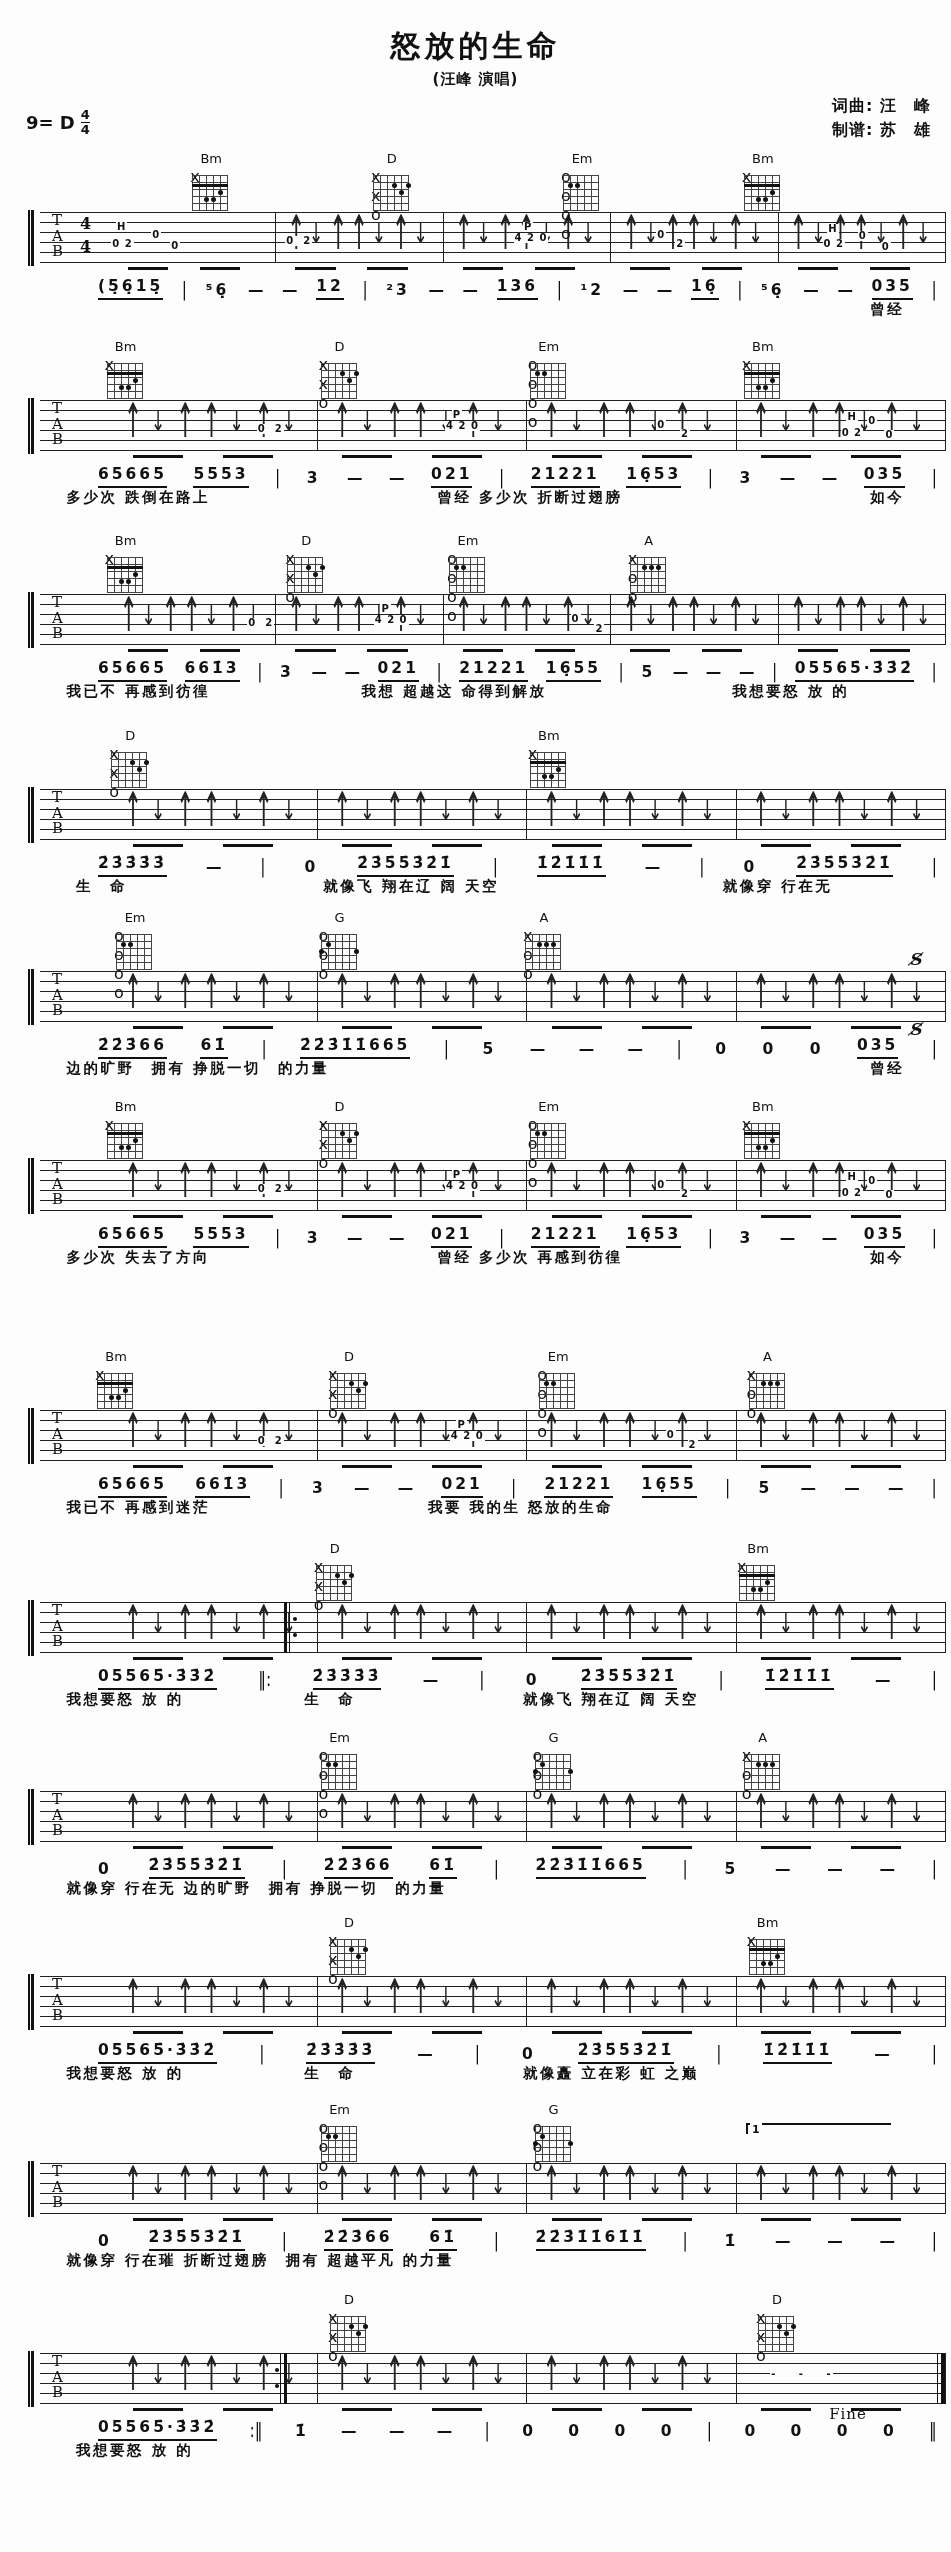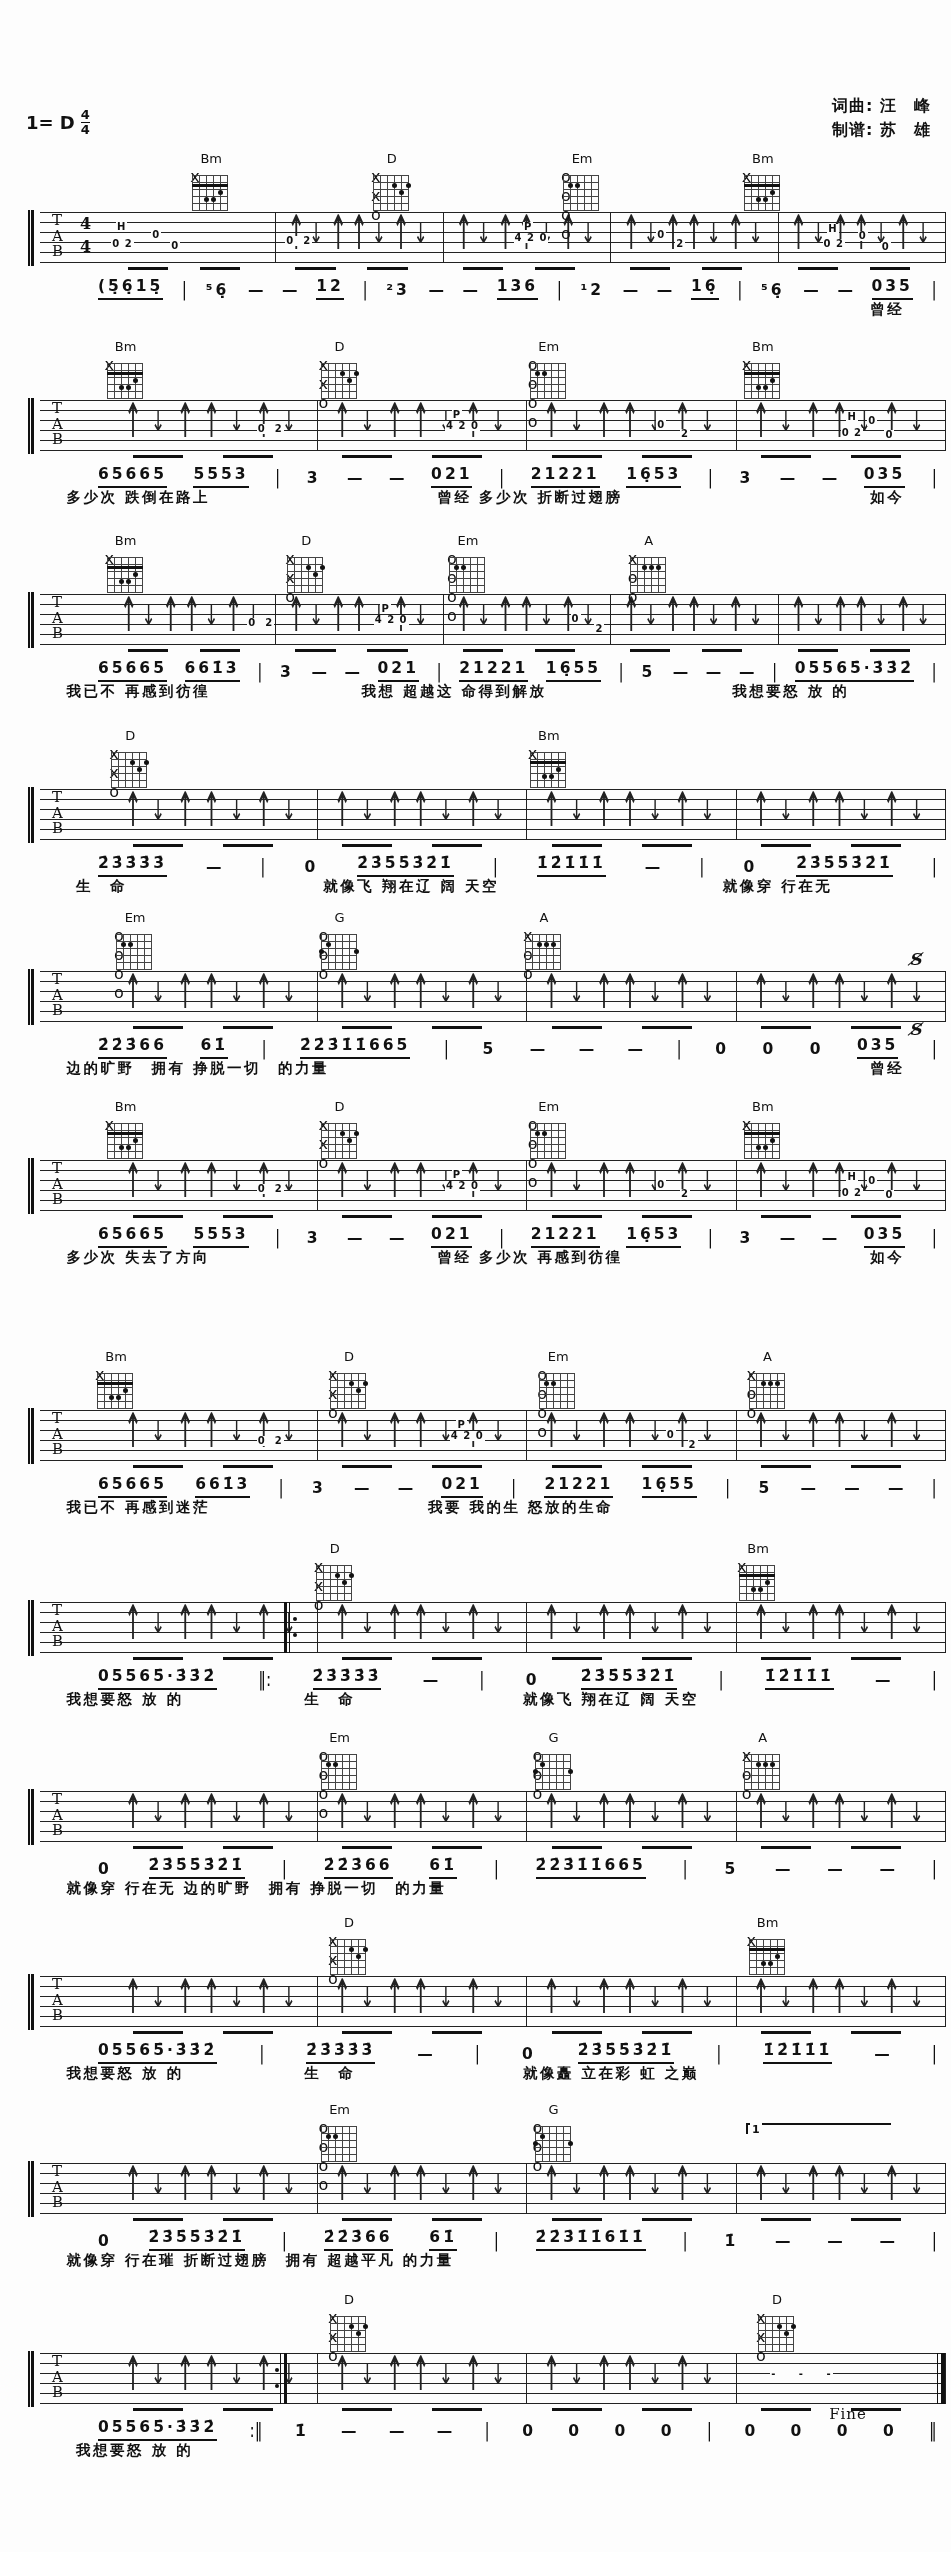--- a/index.html
+++ b/index.html
@@ -33,24 +33,26 @@
   .cdot{position:absolute;width:5px;height:5px;border-radius:50%;background:#111;}
   .cbarre{position:absolute;left:0;width:36px;height:3px;background:#111;}
   .segno{font-family:"DejaVu Serif",serif;font-style:italic;font-weight:bold;font-size:17px;}
   .fine{font-family:"DejaVu Serif",serif;font-size:15px;letter-spacing:1px;}
   .voltaL{font-size:11px;font-weight:bold;background:#fdfdfd;padding:0 2px;}
 </style>
 </head>
 <body>
 
 <div id="page">
+  <div class="abs" id="title">怒放的生命</div>
+  <div class="abs" id="subtitle">(汪峰 演唱)</div>
   <div class="abs credit" style="top:96px"><span>词曲:</span> <span>汪　峰</span></div>
   <div class="abs credit" style="top:120px"><span>制谱:</span> <span>苏　雄</span></div>
   <div class="abs" id="key">
-    <span>1= D</span>
+    <span>9= D</span>
     <span class="frac">
       <span>4</span>
       <span class="den">4</span>
     </span>
   </div>
   <div id="score">
       <div class="abs" style="left: 28px; top: 210px; width: 6px; height: 56px; border-left: 2px solid rgb(17, 17, 17); border-right: 3px solid rgb(17, 17, 17); box-sizing: border-box;"></div>
       <div class="abs" style="left: 40px; top: 212px; width: 905px; height: 51px; background-image: repeating-linear-gradient(rgb(34, 34, 34) 0px, rgb(34, 34, 34) 1px, transparent 1px, transparent 10px); background-size: 100% 51px; background-repeat: no-repeat;"></div>
       <div class="abs tabL" style="left: 52px; top: 213px;">T</div>
       <div class="abs tabL" style="left: 52px; top: 229px;">A</div>

